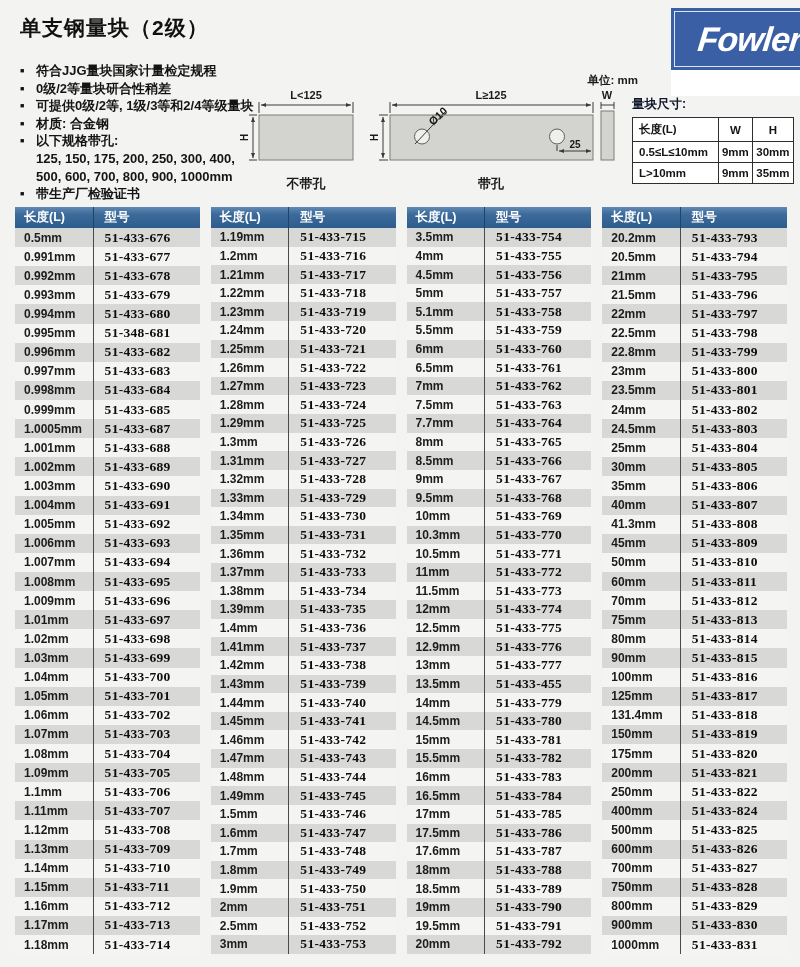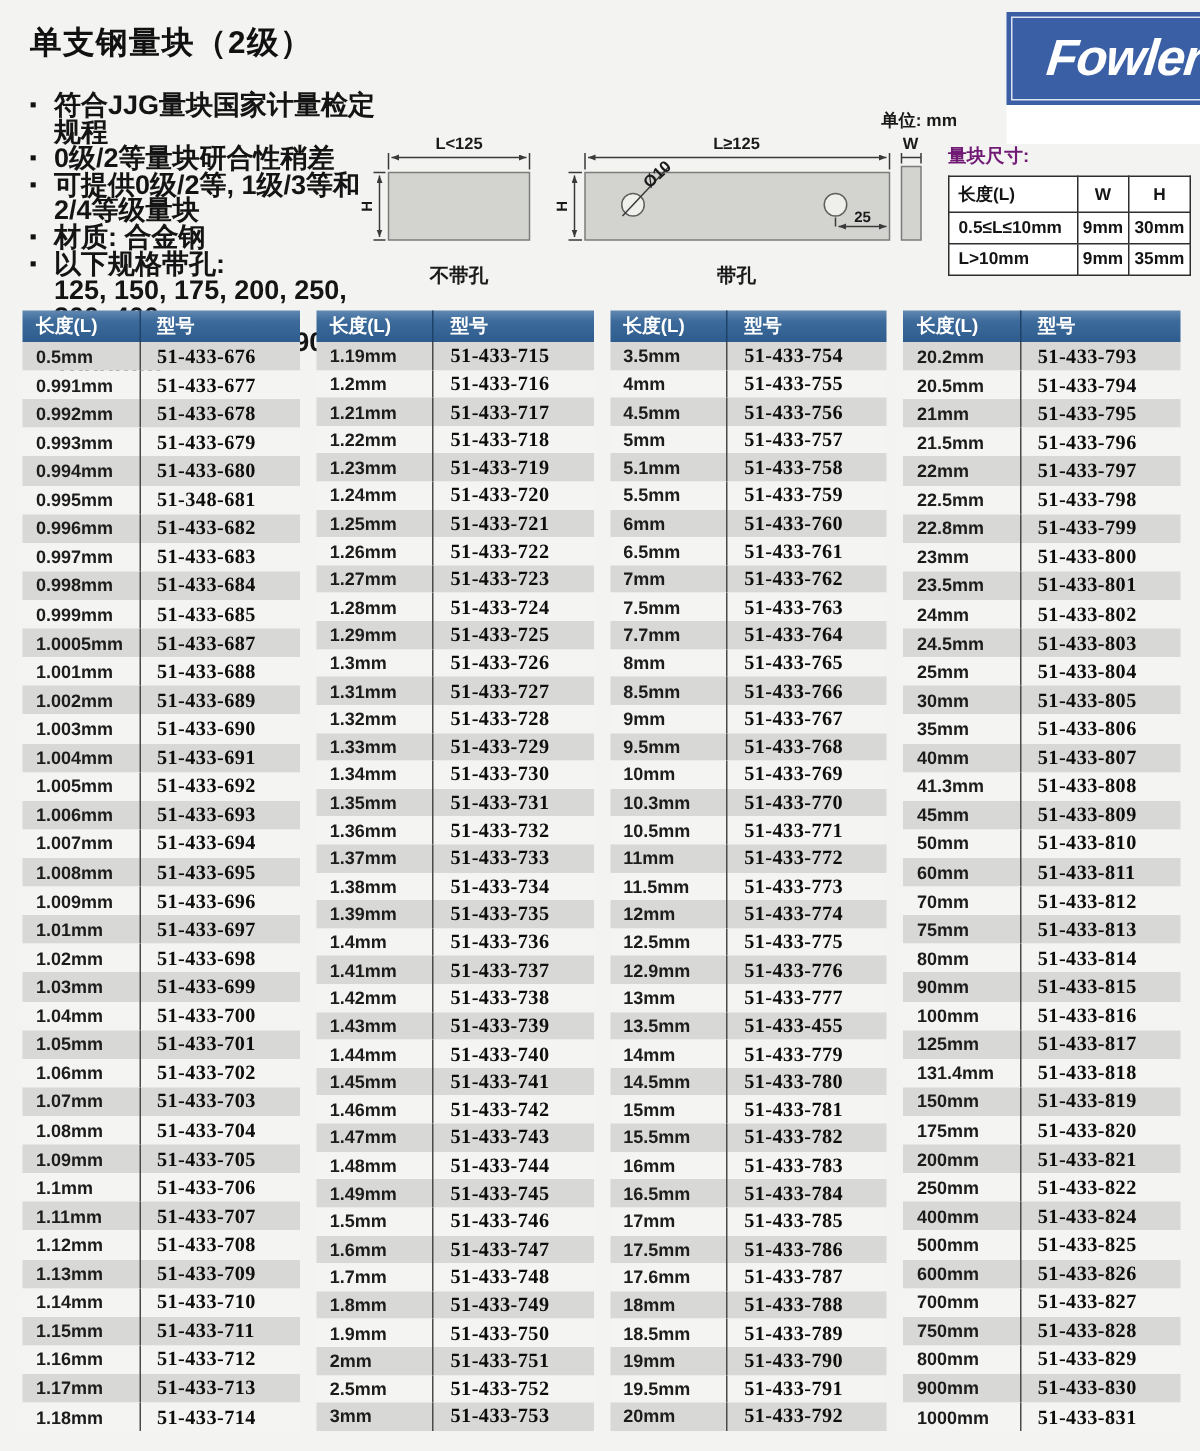--- a/index.html
+++ b/index.html
@@ -11,35 +11,35 @@
 
   
   .logo{position:absolute;right:6px;top:8px;width:158px;}
   .logo-box{height:62px;background:#3a5fa5;position:relative;display:flex;align-items:center;justify-content:center;}
   .logo-inner{position:absolute;inset:3px;border:1.5px solid #dde4f2;pointer-events:none;}
   .logo-text{font-style:italic;font-weight:bold;font-size:34px;color:#fff;letter-spacing:-1px;transform:skewX(-6deg);line-height:1;}
   .logo-strip{height:26px;background:#fff;}
 
   
   .features{position:absolute;left:20px;top:62px;width:240px;list-style:none;margin:0;padding:0;
-            font-size:18px;font-weight:bold;color:#141414;line-height:17.6px;}
+            font-size:13px;font-weight:bold;color:#141414;line-height:17.6px;}
   .features li{position:relative;padding-left:16px;}
   .features li::before{content:"■";position:absolute;left:0;top:0;font-size:7px;color:#111;}
   .features li.sub::before{content:"";}
 
   
   .diagram{position:absolute;left:240px;top:64px;width:400px;height:138px;}
   .diagram text{font-family:"Liberation Sans",sans-serif;fill:#1a1a1a;font-weight:bold;}
   .dim{stroke:#3a3a3a;stroke-width:1;fill:none;}
   .blk{fill:#d3d3d0;stroke:#7c7c7a;stroke-width:1;}
   .hole{fill:#efefec;stroke:#5e5e5c;stroke-width:1;}
 
   
   .size-wrap{position:absolute;left:632px;top:96px;width:162px;}
-  .size-title{font-size:12.5px;font-weight:bold;color:#701a75;margin-bottom:4px;}
+  .size-title{font-size:12.5px;font-weight:bold;color:#0f172a;margin-bottom:4px;}
   .size-table{border-collapse:collapse;width:100%;background:#fff;}
   .size-table th,.size-table td{border:1px solid #2e2e2e;font-size:11.5px;font-weight:bold;color:#141414;
     padding:4px 4px 4px 6px;text-align:left;white-space:nowrap;}
   .size-table th.ctr,.size-table td.ctr{text-align:center;padding:4px 2px;}
 
   
   .spec-area{position:absolute;left:0;top:207px;width:800px;display:flex;gap:11px;padding:0 13px 0 15px;box-sizing:border-box;}
   .spec-table{flex:1;display:flex;flex-direction:column;height:747px;min-width:0;}
   .spec-head{display:flex;height:21px;flex:0 0 21px;align-items:center;color:#fff;font-weight:bold;font-size:12.5px;
     background:linear-gradient(180deg,#6189b3 0%,#3c6a9a 35%,#2e5c8d 100%);}

